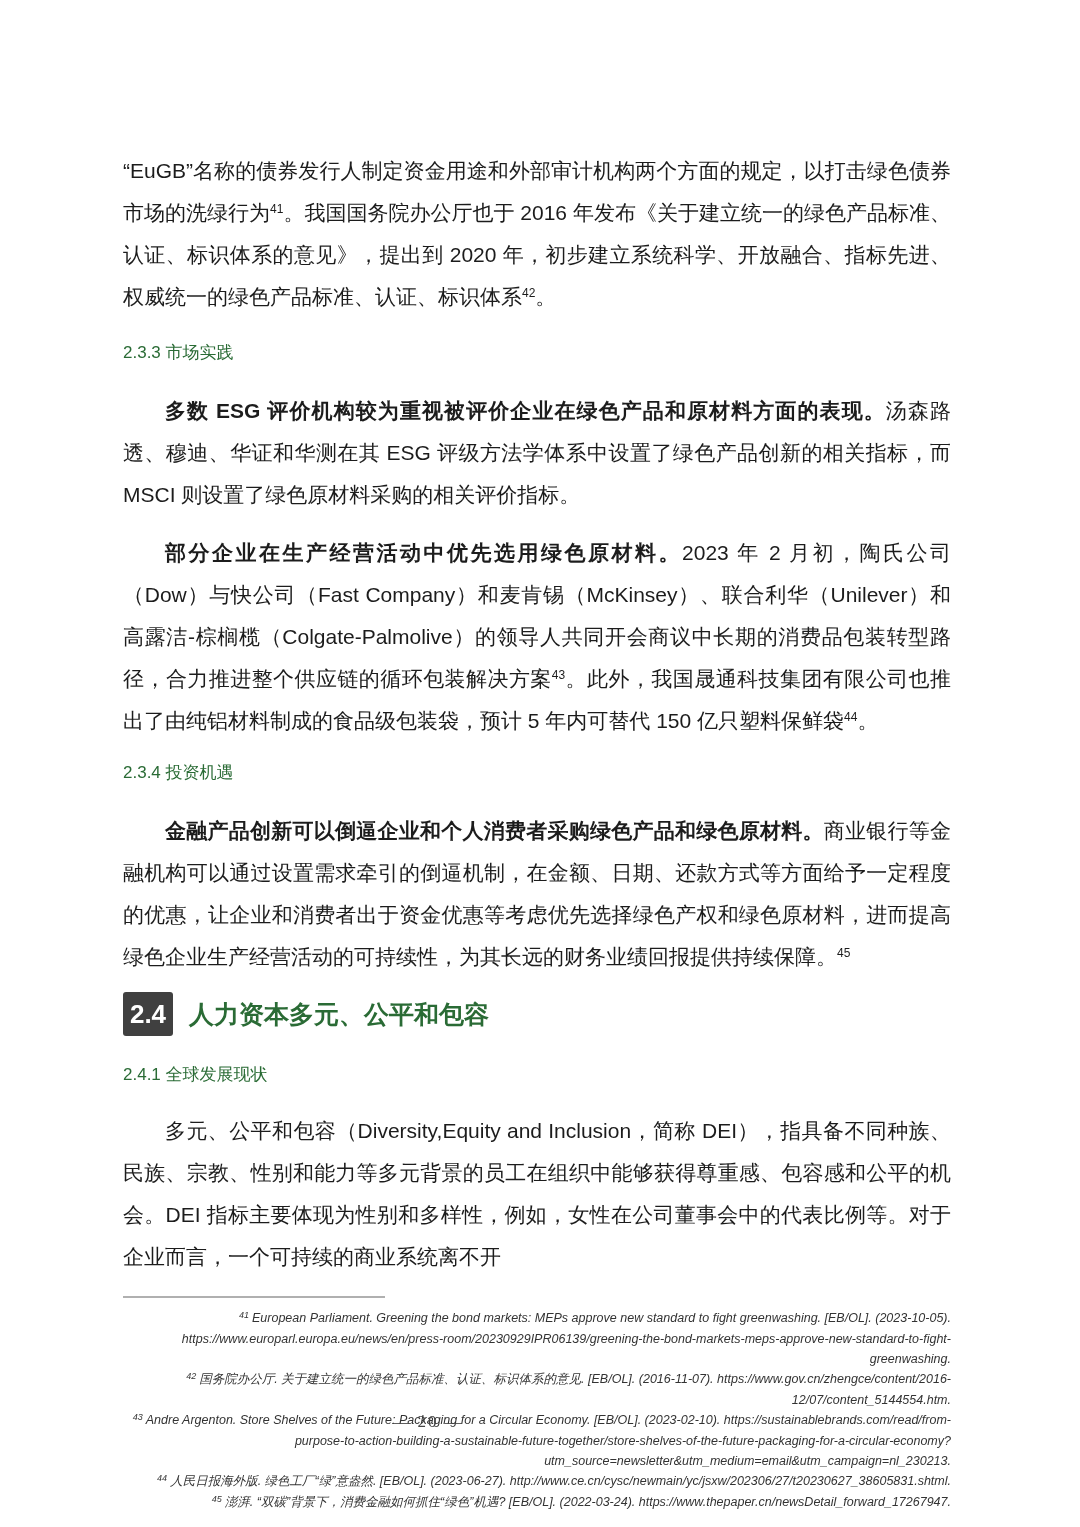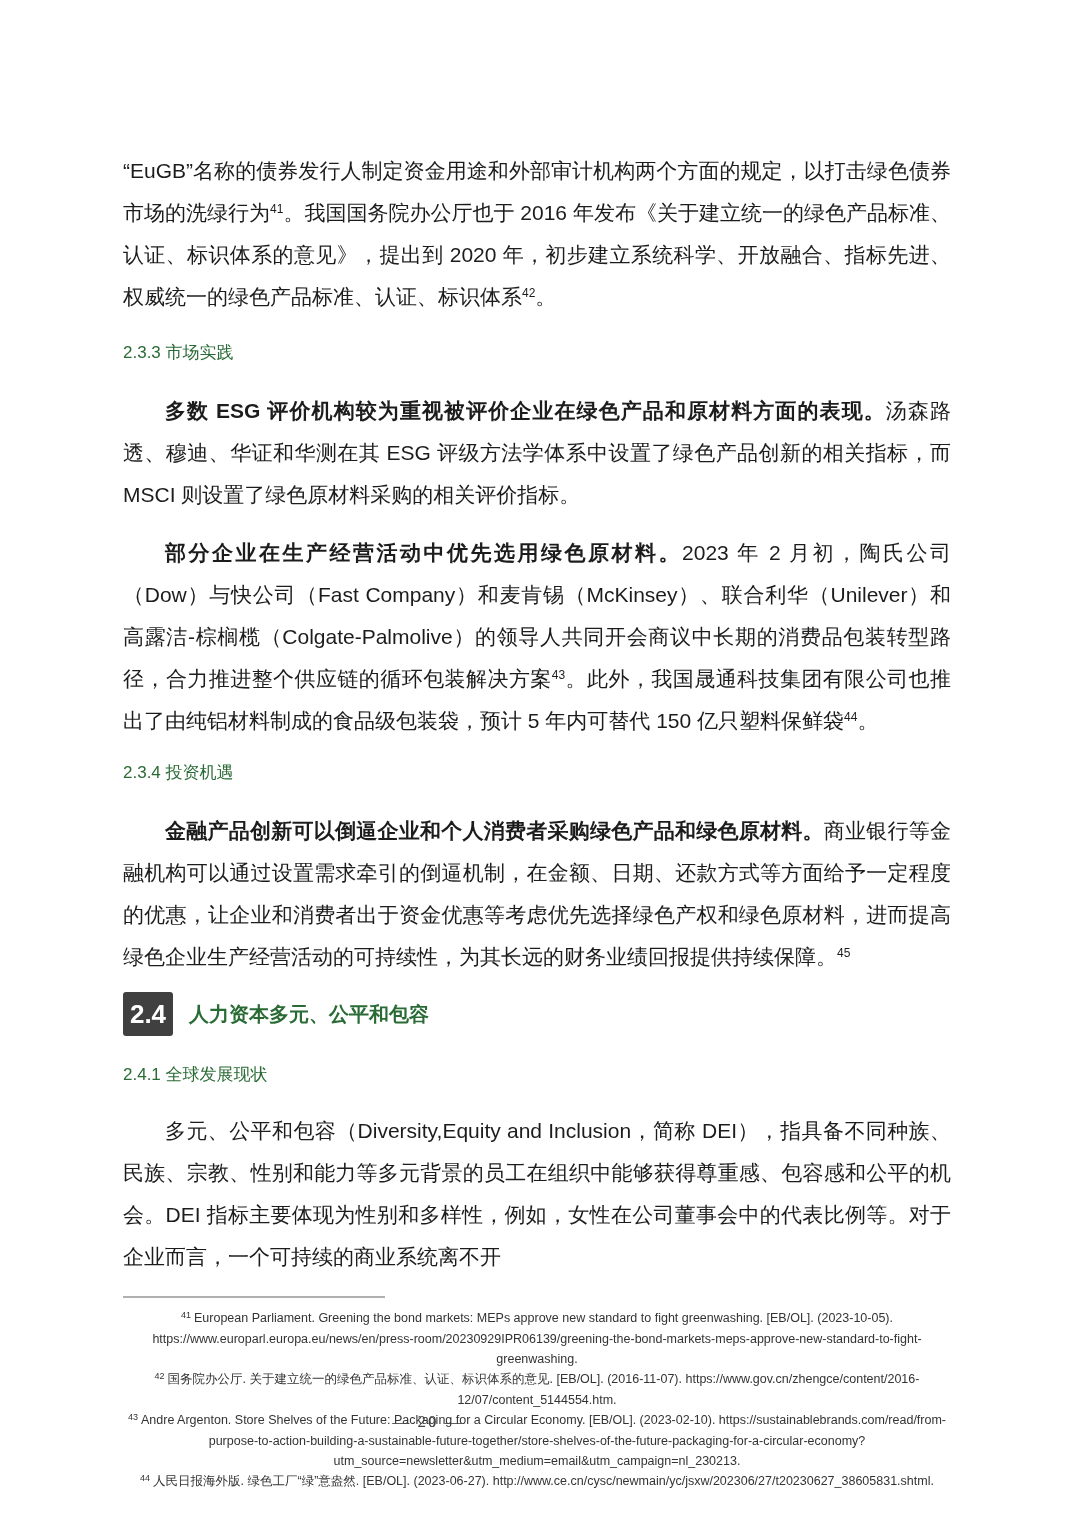--- a/index.html
+++ b/index.html
@@ -57,42 +57,43 @@
     color: #ffffff;
     font-size: 26px;
     font-weight: bold;
     display: flex;
     align-items: center;
     justify-content: center;
     border-radius: 3px;
     flex: none;
   }
   .h24-title {
-    font-size: 20px;
+    font-size: 25px;
     font-weight: bold;
     color: #2a6b35;
     margin-left: 16px;
     white-space: nowrap;
   }
   .h241 { margin-top: 26px; }
   .p5 { margin-top: 22px; }
   .p1 { margin-top: 134px; }
   .divider {
     width: 262px;
     height: 2px;
     background: #b0b0b0;
     margin-top: 18px;
   }
   .footnotes {
     margin-top: 10px;
     font-size: 12.5px;
     line-height: 20px;
     color: #333333;
-    text-align: center;
+    text-align: right;
     overflow-wrap: anywhere;
+    font-style: italic;
   }
   .fn { margin: 0; }
   .fn-marker {
     font-size: 9px;
     position: relative;
     top: -0.5em;
     margin-right: 3px;
   }
   .pagenum {
     position: absolute;
@@ -133,17 +134,18 @@
 
     <p class="body-p indent p5"><span>多元、公平和包容（Diversity,Equity and Inclusion，简称 DEI），指具备不同种族、民族、宗教、性别和能力等多元背景的员工在组织中能够获得尊重感、包容感和公平的机会。DEI 指标主要体现为性别和多样性，例如，女性在公司董事会中的代表比例等。对于企业而言，一个可持续的商业系统离不开</span></p>
 
     <div class="divider"></div>
 
     <div class="footnotes">
       <p class="fn"><span class="fn-marker">41</span><span>European Parliament. Greening the bond markets: MEPs approve new standard to fight greenwashing. [EB/OL]. (2023-10-05). https://www.europarl.europa.eu/news/en/press-room/20230929IPR06139/greening-the-bond-markets-meps-approve-new-standard-to-fight-greenwashing.</span></p>
       <p class="fn"><span class="fn-marker">42</span><span>国务院办公厅. 关于建立统一的绿色产品标准、认证、标识体系的意见. [EB/OL]. (2016-11-07). https://www.gov.cn/zhengce/content/2016-12/07/content_5144554.htm.</span></p>
       <p class="fn"><span class="fn-marker">43</span><span>Andre Argenton. Store Shelves of the Future: Packaging for a Circular Economy. [EB/OL]. (2023-02-10). https://sustainablebrands.com/read/from-purpose-to-action-building-a-sustainable-future-together/store-shelves-of-the-future-packaging-for-a-circular-economy?utm_source=newsletter&amp;utm_medium=email&amp;utm_campaign=nl_230213.</span></p>
       <p class="fn"><span class="fn-marker">44</span><span>人民日报海外版. 绿色工厂“绿”意盎然. [EB/OL]. (2023-06-27). http://www.ce.cn/cysc/newmain/yc/jsxw/202306/27/t20230627_38605831.shtml.</span></p>
+      <p class="fn"><span class="fn-marker">45</span><span>澎湃. “双碳”背景下，消费金融如何抓住“绿色”机遇? [EB/OL]. (2022-03-24). https://www.thepaper.cn/newsDetail_forward_17267947.</span></p>
     </div>
   </div>
 
   <div class="pagenum">— 20 —</div>
 </div>
 
 </body></html>

